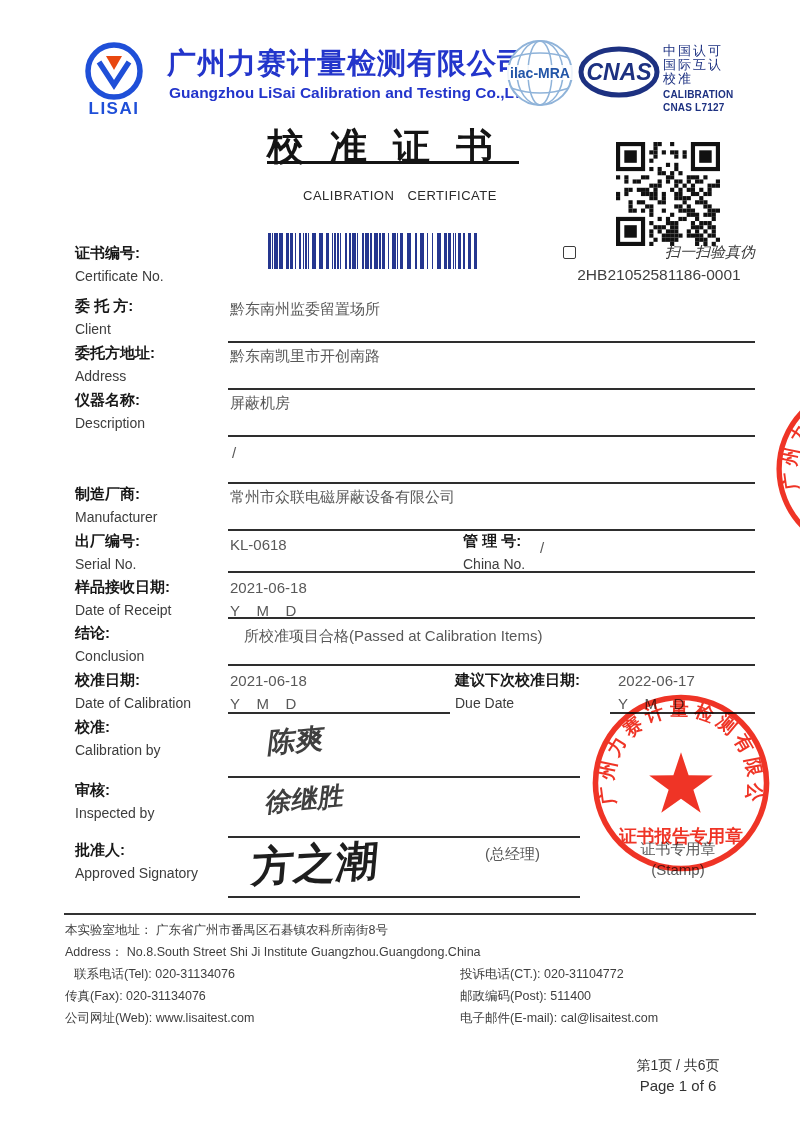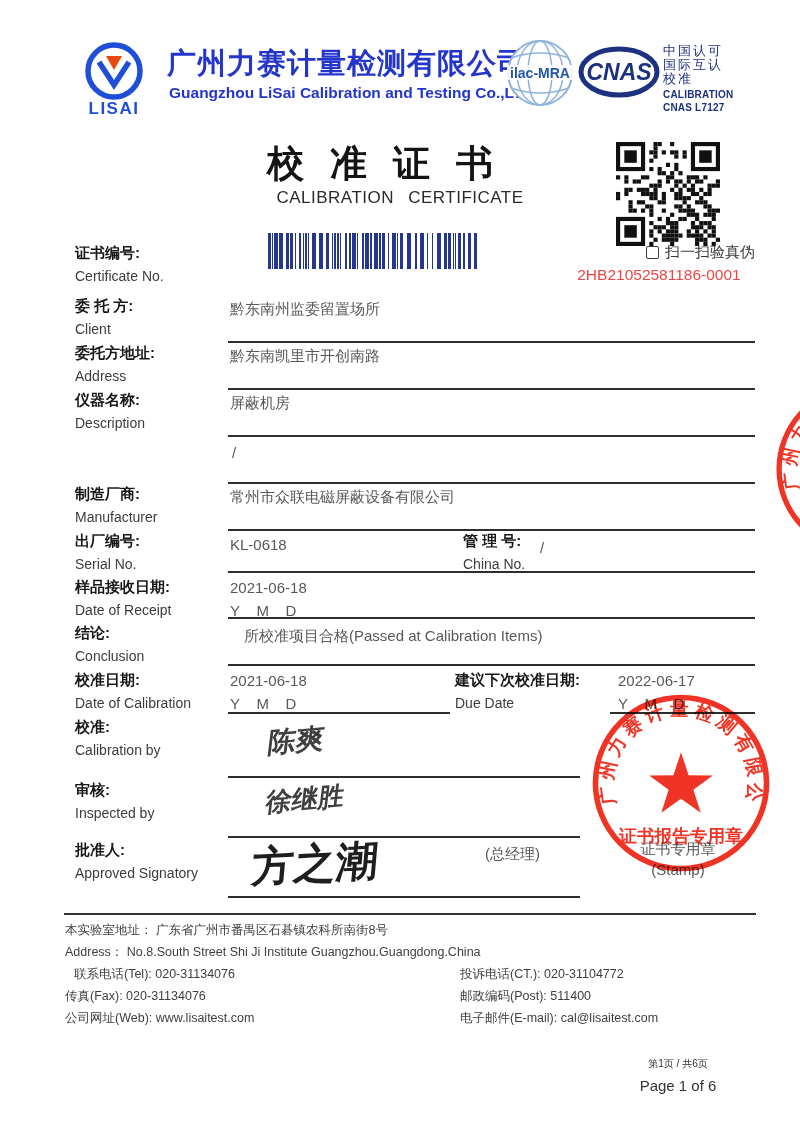--- a/index.html
+++ b/index.html
@@ -6,36 +6,36 @@
   .page{position:relative;width:800px;height:1131px;background:#fff;overflow:hidden;
         font-family:"Liberation Sans","DejaVu Sans",sans-serif;}
   .abs{position:absolute;}
   
   .company-zh{left:167px;top:44px;font-size:29px;font-weight:bold;color:var(--brand-blue,#2335cb);letter-spacing:1px;white-space:nowrap;}
   .company-en{left:169px;top:84px;font-size:15.5px;font-weight:bold;color:var(--brand-blue,#2335cb);white-space:nowrap;}
   .accred{left:663px;top:44px;color:var(--navy,#1d3181);}
   .accred .zh{font-size:13px;letter-spacing:2px;line-height:14px;}
   .accred .en{font-size:10px;font-weight:bold;line-height:13px;letter-spacing:0.2px;}
   
-  .title-zh{left:0;top:139px;width:760px;text-align:center;font-size:37px;font-weight:bold;color:#141414;letter-spacing:26px;text-indent:26px;}
-  .title-en{left:0;top:188px;width:800px;text-align:center;font-size:17px;color:#2a2a2a;word-spacing:9px;letter-spacing:0.5px;}
+  .title-zh{left:0;top:122px;width:760px;text-align:center;font-size:37px;font-weight:bold;color:#141414;letter-spacing:26px;text-indent:26px;text-decoration:underline;}
+  .title-en{left:0;top:188px;width:800px;text-align:center;font-size:13px;color:#2a2a2a;word-spacing:9px;letter-spacing:0.5px;}
   
   .flabel{left:75px;width:150px;}
   .label-zh{font-size:15px;font-weight:bold;color:#181818;white-space:nowrap;}
   .label-en{font-size:14px;color:#3c3c3c;margin-top:5px;white-space:nowrap;}
   .value{font-size:15px;color:#585858;white-space:pre;}
   .rule{background:#2e2e2e;height:1.6px;}
   .rule-thick{background:#333;height:2.2px;}
   
   .sig{color:#3f3f3f;font-weight:600;transform:rotate(-5deg) skewX(-12deg);white-space:nowrap;}
   
-  .scanrow{display:flex;align-items:center;justify-content:flex-end;gap:6px;}
+  .scanrow{display:flex;align-items:center;justify-content:space-between;gap:6px;font-style:italic;}
   .scanbox{width:11px;height:11px;border:1.6px solid #3c3c3c;border-radius:2px;flex:0 0 auto;}
   .scantext{font-size:15px;color:#3a3a3a;white-space:nowrap;}
-  .certno{font-size:15.5px;color:#ef4444;text-align:center;white-space:nowrap;}
+  .certno{font-size:15.5px;color:#404040;text-align:center;white-space:nowrap;}
   
   .foot{font-size:12.5px;color:#3e3e3e;white-space:nowrap;}
   .pageno{width:170px;text-align:center;color:#333;}
   .stamp{opacity:0.9;mix-blend-mode:multiply;}
 </style>
 </head>
 <body>
 
 <div class="page">
 
@@ -476,15 +476,15 @@
 
   <div class="abs foot" style="left:65px;top:922px">本实验室地址： 广东省广州市番禺区石碁镇农科所南街8号</div>
   <div class="abs foot" style="left:65px;top:944px">Address：  No.8.South Street Shi Ji Institute Guangzhou.Guangdong.China</div>
   <div class="abs foot" style="left:74px;top:966px">联系电话(Tel): 020-31134076</div>
   <div class="abs foot" style="left:460px;top:966px">投诉电话(CT.): 020-31104772</div>
   <div class="abs foot" style="left:65px;top:988px">传真(Fax): 020-31134076</div>
   <div class="abs foot" style="left:460px;top:988px">邮政编码(Post): 511400</div>
   <div class="abs foot" style="left:65px;top:1010px">公司网址(Web): www.lisaitest.com</div>
   <div class="abs foot" style="left:460px;top:1010px">电子邮件(E-mail): cal@lisaitest.com</div>
 
-  <div class="abs pageno" style="left:593px;top:1057px;font-size:10px">第1页 / 共6页</div>
+  <div class="abs pageno" style="left:593px;top:1057px;font-size:14px">第1页 / 共6页</div>
   <div class="abs pageno" style="left:593px;top:1077px;font-size:15px">Page 1 of 6</div>
 </div>
 
 </body></html>

